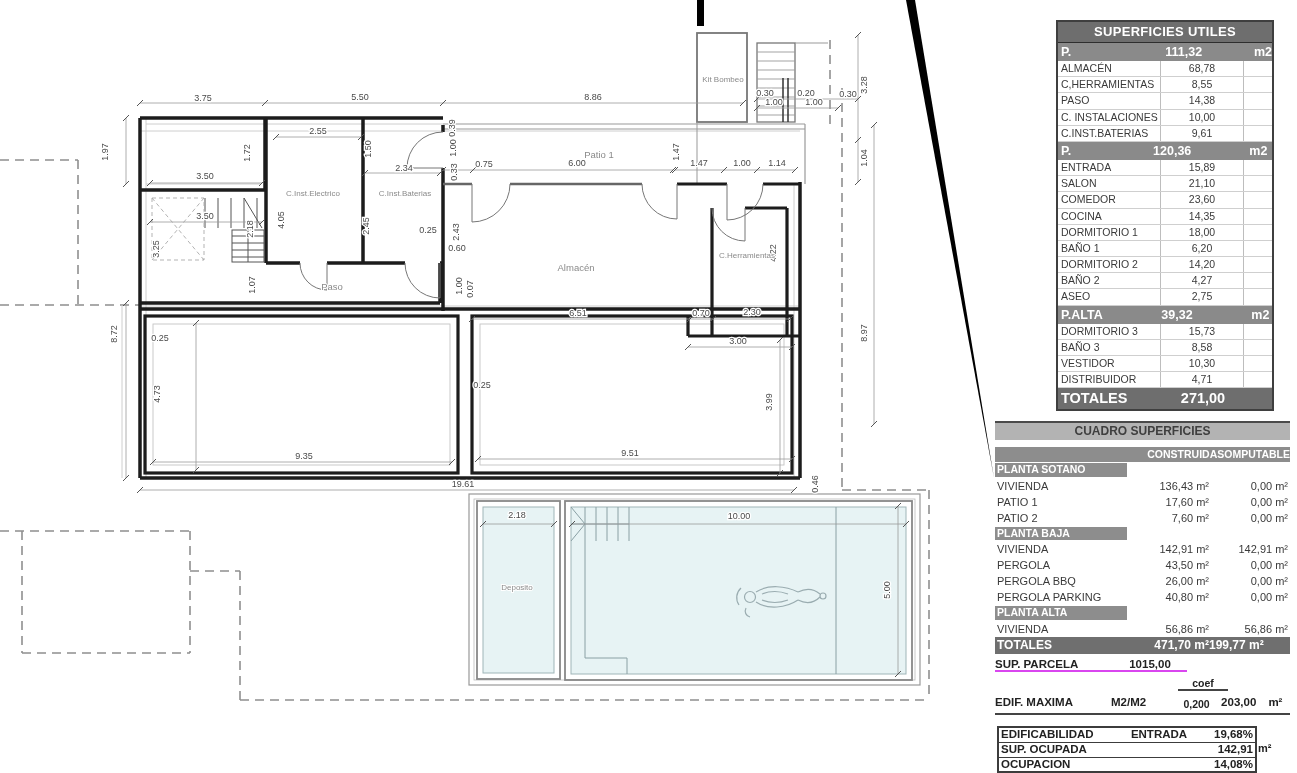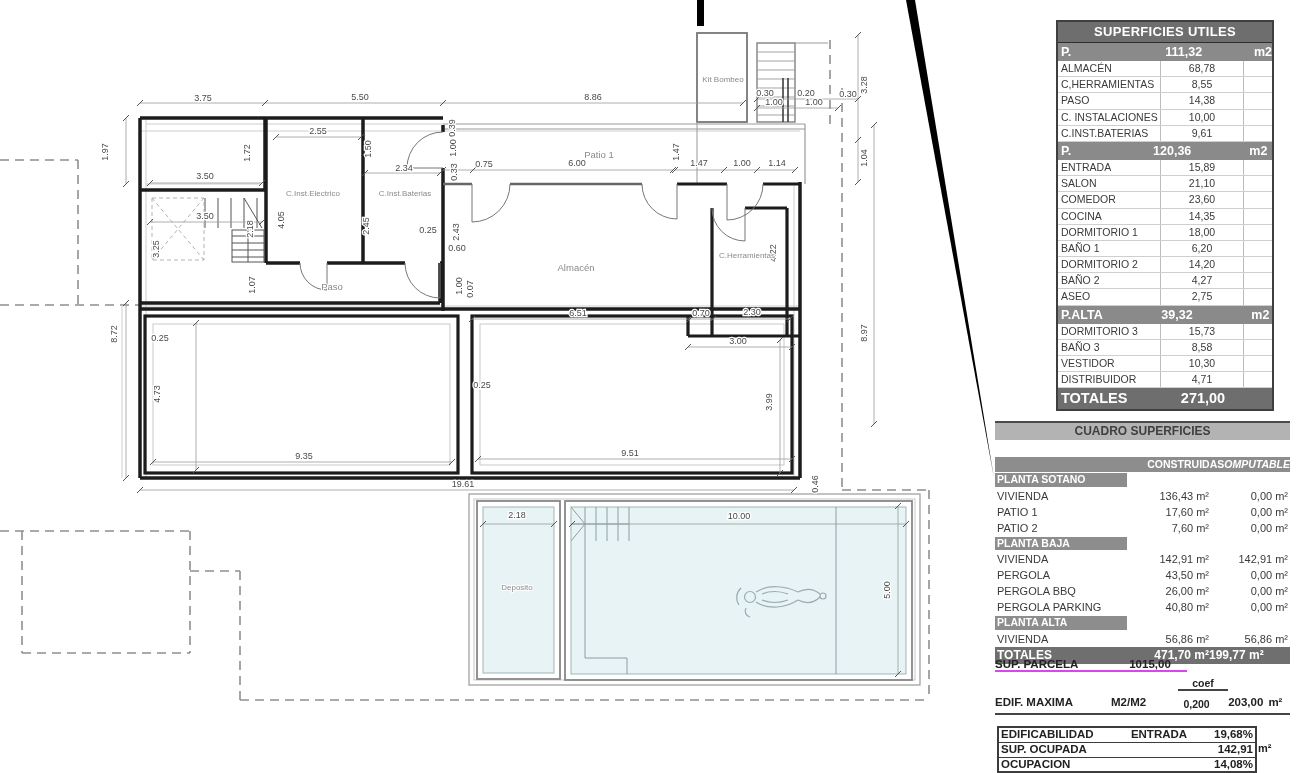--- a/index.html
+++ b/index.html
@@ -29,23 +29,23 @@
   .t1-total{height:21px;background:#6e6e6e;color:#fff;font-weight:bold;font-size:14.5px;
             display:flex;line-height:21px;}
   .t1-total .lbl{flex:1;padding-left:3px;}
   .t1-total .val{width:82px;text-align:center;}
   .t1-total .unit{width:28px;}
   
   .t2{position:absolute;left:995px;top:421px;width:295px;background:#fff;}
   .t2-title{height:17px;background:#b3b3b3;color:#3f3f3f;font-weight:bold;font-size:12px;
             text-align:center;line-height:17px;border-top:2px solid #4a4a4a;}
   .t2-cols{height:15px;background:#8d8d8d;color:#fff;font-weight:bold;font-size:10.5px;
-           display:flex;line-height:15px;margin-top:17px;padding-left:36px;}
+           display:flex;line-height:15px;margin-top:7px;padding-left:36px;}
   .t2-cols .c1{width:212px;text-align:right;}
-  .t2-cols .c2{flex:1;text-align:center;font-style:italic;}
+  .t2-cols .c2{flex:1;text-align:center;}
   .t2-sec{height:14.5px;margin-top:1px;}
   .t2-sec .band{width:130px;height:13.5px;background:#8d8d8d;color:#fff;font-weight:bold;
                 font-size:10.5px;line-height:13.5px;padding-left:2px;}
   .t2-row{height:16px;display:flex;line-height:16px;color:#3a3a3a;font-size:11px;}
   .t2-row .lbl{width:118px;padding-left:2px;white-space:nowrap;}
   .t2-row .v1{width:94px;text-align:right;}
   .t2-row .v2{flex:1;text-align:right;padding-right:2px;}
   .t2-total{height:17.5px;background:#6f6f6f;color:#fff;font-weight:bold;display:flex;
             font-size:12px;line-height:17.5px;}
   .t2-total .lbl{width:118px;padding-left:2px;}
@@ -57,21 +57,21 @@
                padding-bottom:0;}
   .sum-parcela .lbl{width:118px;}
   .sum-parcela .val{flex:1;text-align:center;}
   .coef-box{position:absolute;left:1178px;top:677px;width:50px;text-align:center;
             font-size:10.5px;font-weight:bold;color:#222;border-bottom:2px solid #444;}
   .edif-row{position:absolute;left:995px;top:696px;width:295px;display:flex;
             font-size:11.5px;font-weight:bold;color:#222;}
   .edif-row .lbl{width:118px;}
   .edif-row .unit{width:62px;}
   .edif-row .coefv{width:50px;text-align:center;font-size:10.5px;padding-top:2px;}
-  .edif-row .val{width:43px;text-align:right;}
+  .edif-row .val{width:43px;}
   .edif-row .m2{width:22px;padding-left:5px;}
   .edif-underline{position:absolute;left:995px;top:713px;width:295px;border-top:2px solid #444;}
   .res-box{position:absolute;left:997px;top:726px;width:256px;border:2px solid #3c3c3c;}
   .res-row{height:13.8px;display:flex;font-size:11.5px;font-weight:bold;color:#222;
            line-height:13.8px;border-bottom:1.5px solid #3c3c3c;background:#fff;}
   .res-row:last-child{border-bottom:none;}
   .res-row .lbl{width:112px;padding-left:2px;}
   .res-row .mid{width:92px;text-align:center;}
   .res-row .val{flex:1;text-align:right;padding-right:2px;}
   .res-suffix{position:absolute;left:1258px;top:742px;font-size:11px;font-weight:bold;color:#222;}

